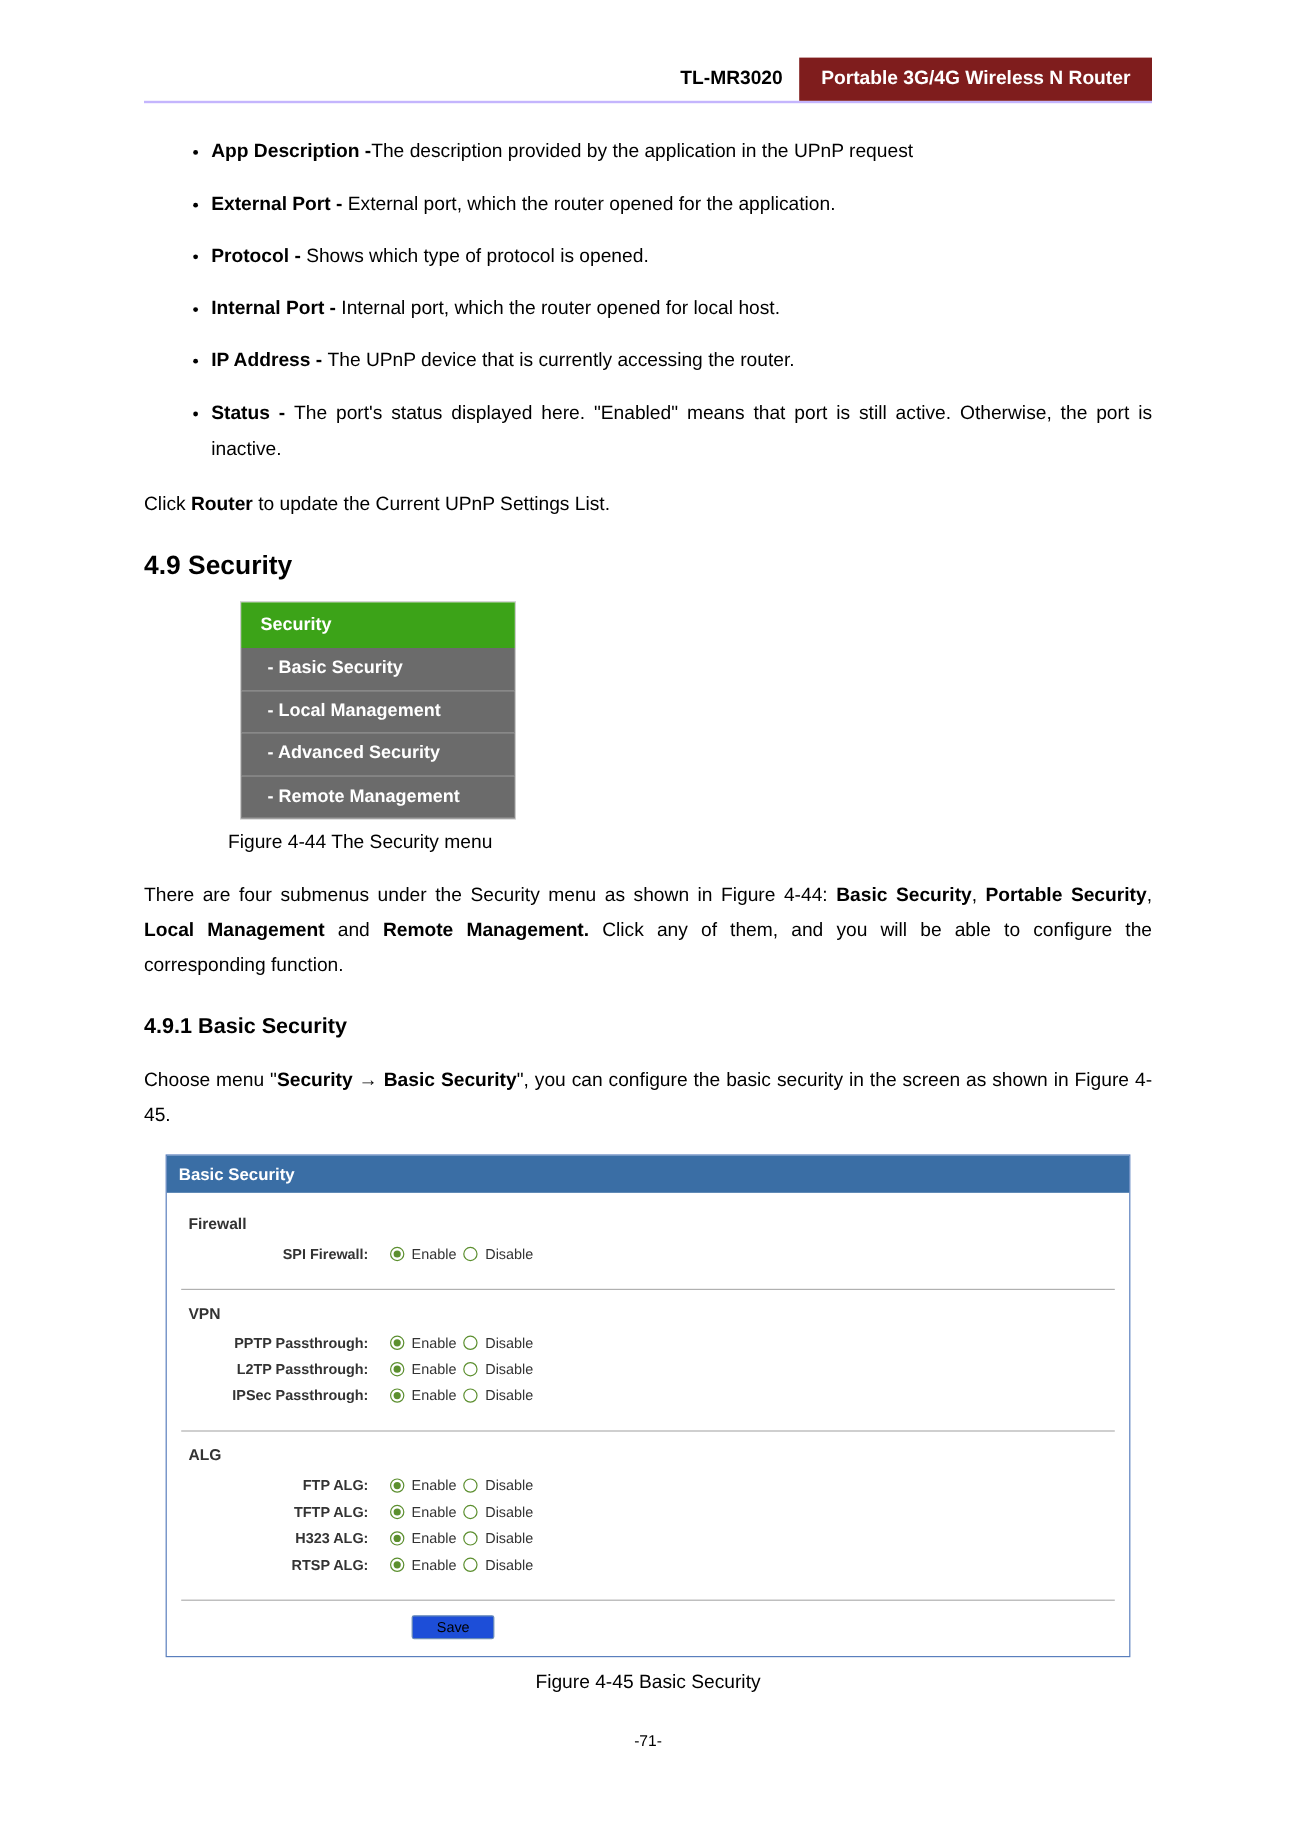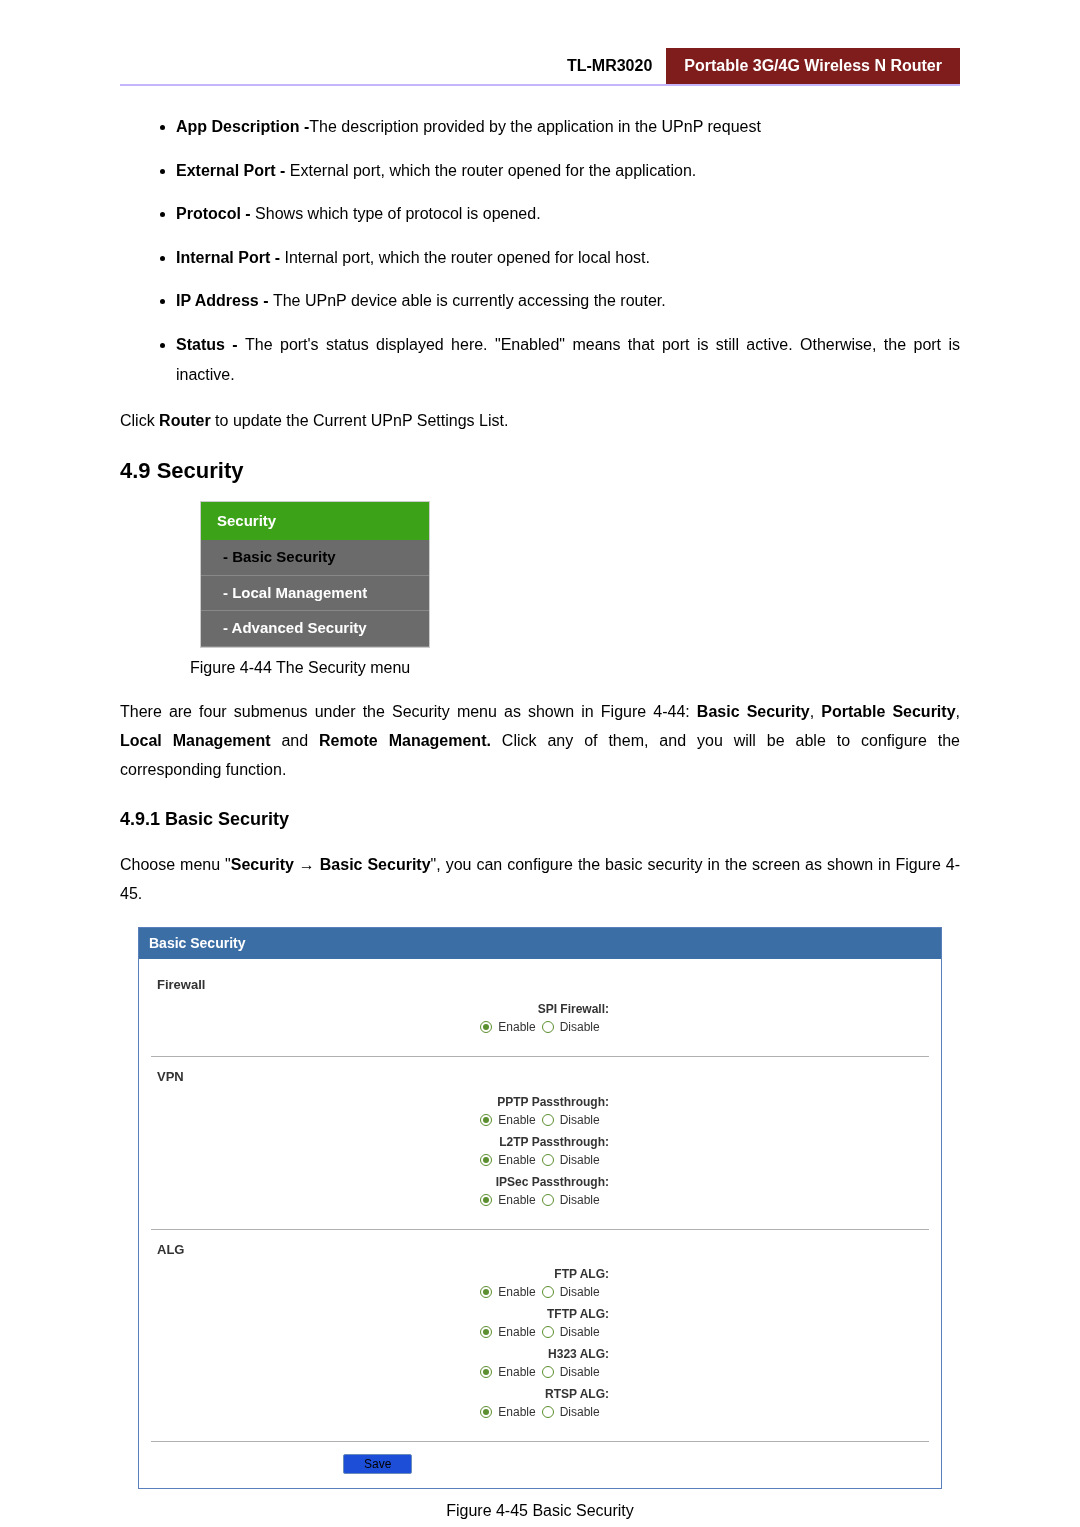--- a/index.html
+++ b/index.html
@@ -61,21 +61,21 @@
     font-weight: bold;
     color: #fff;
     user-select: none;
   }
   .menu-img .menu-head {
     background: #3ca318;
     padding: 8px 16px;
   }
   .menu-img .menu-active {
     background: #6b6b6b;
-    color: #000000;
+    color: #ffffff;
     padding: 6px 22px;
     border-bottom: 1px solid #888;
   }
   .menu-img .menu-item {
     background: #6b6b6b;
     padding: 6px 22px;
     border-bottom: 1px solid #888;
   }
   .caption {
     text-align: center;
@@ -107,21 +107,20 @@
   }
   .cfg-panel hr.sep {
     border: none;
     border-top: 1px solid #b0b0b0;
     margin: 8px 0 0 0;
   }
   .cfg-row {
     display: flex;
     align-items: center;
     padding: 2px 0;
-    flex-direction: column;
   }
   .cfg-row .lab {
     width: 174px;
     text-align: right;
     font-weight: bold;
     font-size: 12px;
     padding-right: 18px;
   }
   .cfg-row .opt { font-size: 12px; display: flex; align-items: center; gap: 6px; }
   .radio {
@@ -158,35 +157,36 @@
 <div class="header-bar">
   <div class="header-model">TL-MR3020</div>
   <div class="header-title">Portable 3G/4G Wireless N Router</div>
 </div>
 
 <ul class="bullets">
   <li><span class="term">App Description -</span><span>The description provided by the application in the UPnP request</span></li>
   <li><span class="term">External Port - </span><span>External port, which the router opened for the application.</span></li>
   <li><span class="term">Protocol - </span><span>Shows which type of protocol is opened.</span></li>
   <li><span class="term">Internal Port - </span><span>Internal port, which the router opened for local host.</span></li>
-  <li><span class="term">IP Address - </span><span>The UPnP device able is currently accessing the router.</span></li>
+  <li><span class="term">IP Address - </span><span>The UPnP device that is currently accessing the router.</span></li>
   <li><span class="term">Status - </span><span>The port's status displayed here. "Enabled" means that port is still active. Otherwise, the port is inactive.</span></li>
 </ul>
 
 <p class="para">
   <span>Click </span><b>Router</b><span> to update the Current UPnP Settings List.</span>
 </p>
 
 <h2 class="sec">4.9  Security</h2>
 
 <div class="menu-img">
   <div class="menu-head">Security</div>
   <div class="menu-active">- Basic Security</div>
   <div class="menu-item">- Local Management</div>
   <div class="menu-item">- Advanced Security</div>
+  <div class="menu-item">- Remote Management</div>
 </div>
 <div class="caption-left">Figure 4-44    The Security menu</div>
 
 <p class="para">
   <span>There are four submenus under the Security menu as shown in Figure 4-44: </span><b>Basic Security</b><span>, </span><b>Portable Security</b><span>, </span><b>Local Management</b><span> and </span><b>Remote Management.</b><span> Click any of them, and you will be able to configure the corresponding function.</span>
 </p>
 
 <h3 class="subsec">4.9.1    Basic Security</h3>
 
 <p class="para">

